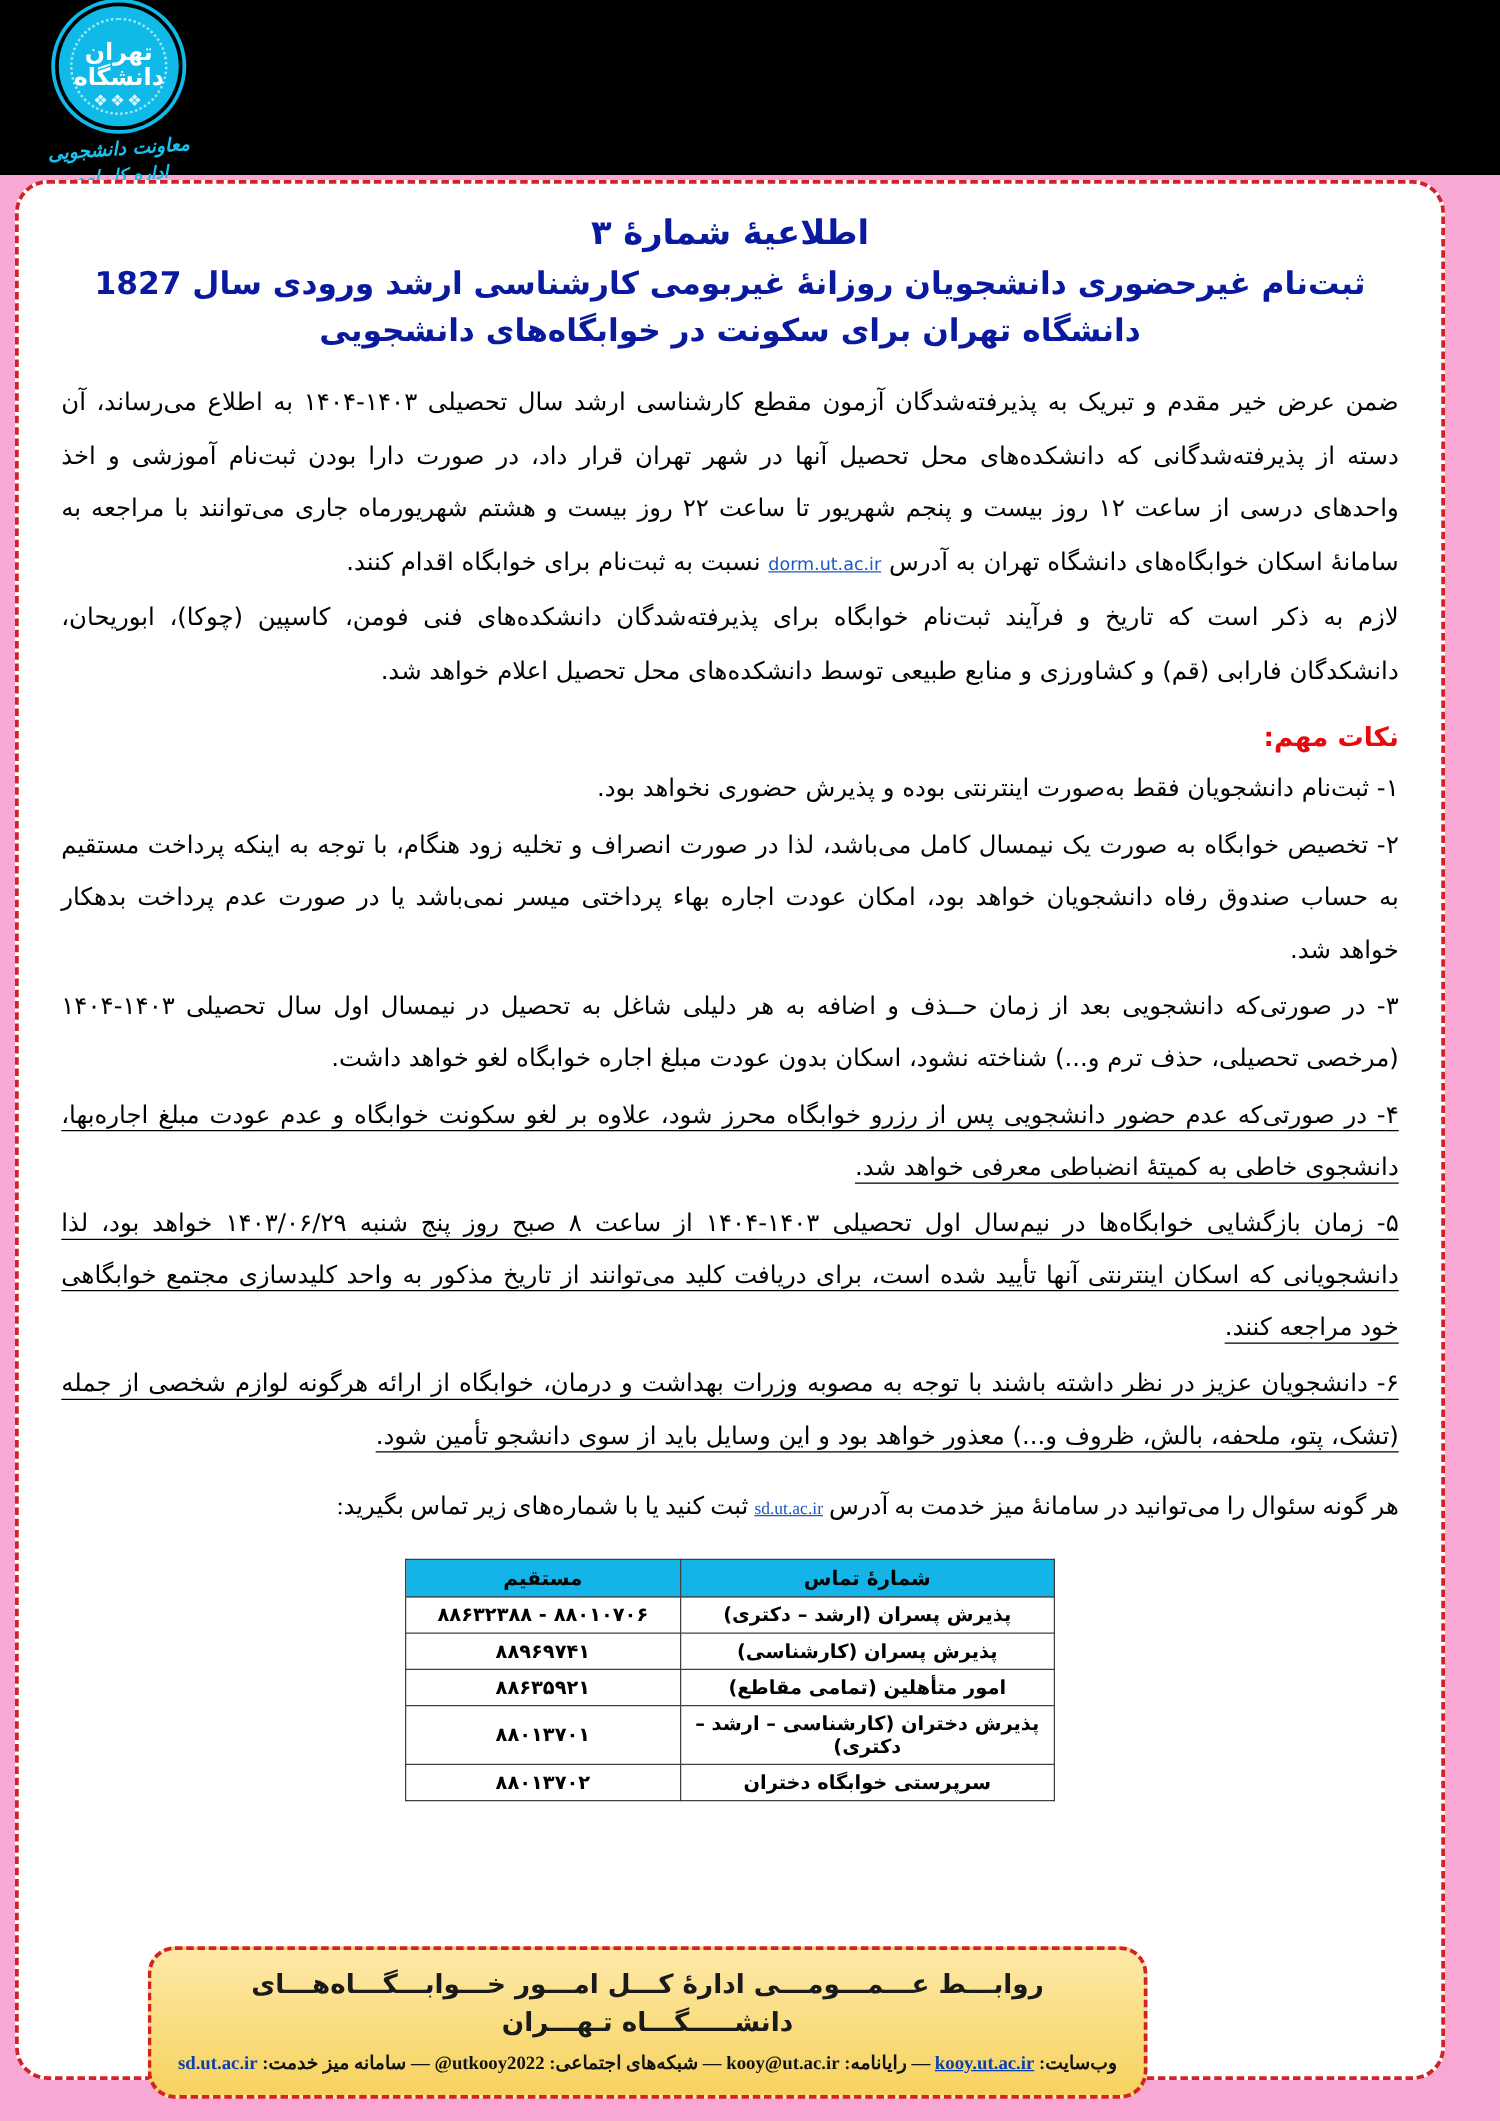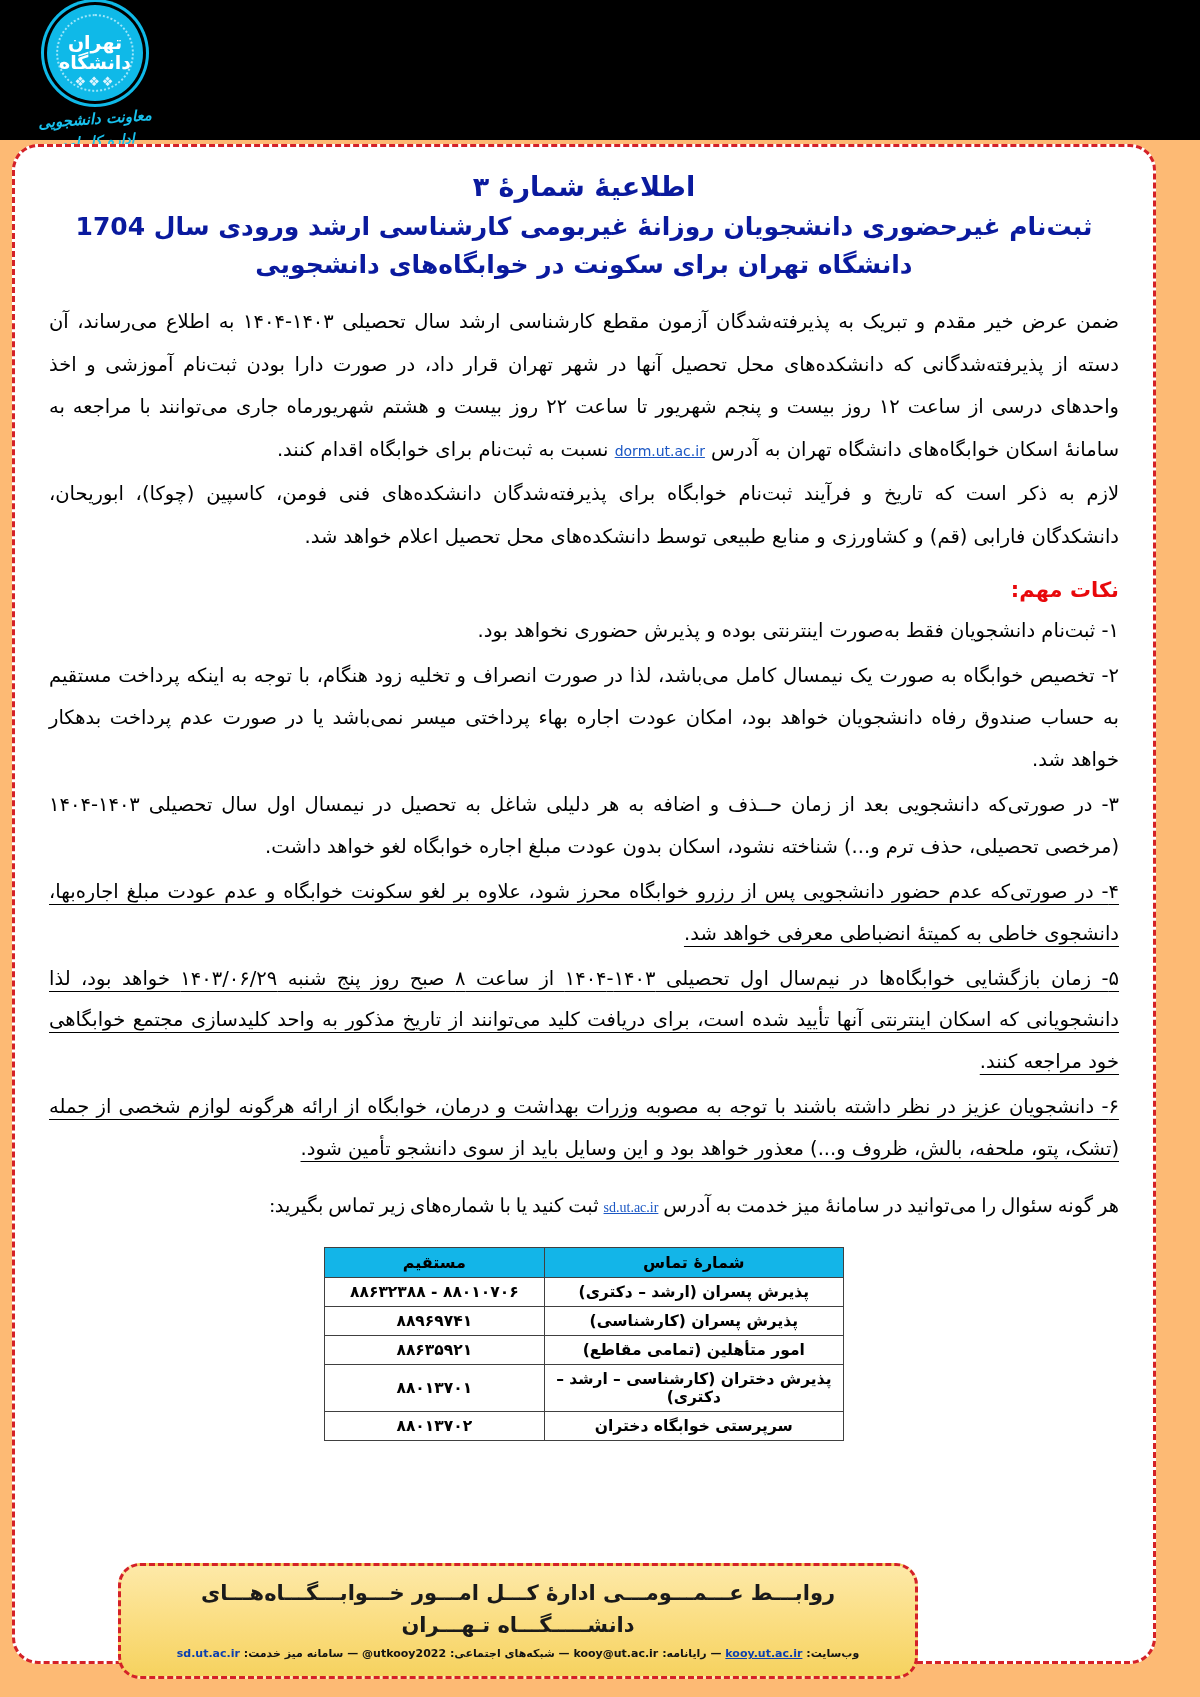--- a/index.html
+++ b/index.html
@@ -2,21 +2,21 @@
 <html lang="fa" dir="rtl"><head>
 <meta charset="utf-8">
 <style>
   * { margin:0; padding:0; box-sizing:border-box; }
   html,body{
     width:1200px; height:1697px;
     background:#000;
     font-family:"DejaVu Sans","Liberation Sans",sans-serif;
     overflow:hidden;
   }
-  .page{ position:relative; width:1200px; height:1697px; background:#fdba74; }
+  .page{ position:relative; width:1200px; height:1697px; background:#f9a8d4; }
 
   
   .header{
     position:absolute; top:0; left:0; width:1200px; height:140px;
     background:#000;
   }
   .logo-block{
     position:absolute; left:30px; top:5px;
     width:130px; text-align:center;
   }
@@ -136,22 +136,23 @@
     border:3px dashed #d42128;
     border-radius:22px;
     padding:12px 16px 12px 16px;
     text-align:center;
   }
   .f1{
     color:#1a1a1a; font-size:21px; font-weight:bold;
     letter-spacing:2.5px; line-height:1.5;
   }
   .f2{
-    margin-top:4px; color:#111; font-size:11px; font-weight:bold;
+    margin-top:4px; color:#111; font-size:15px; font-weight:bold;
     line-height:1.7;
+    font-family:Liberation Serif, serif;
   }
   .f2 .lnk{ color:#0b3fb0; text-decoration:underline; direction:ltr; unicode-bidi:embed; }
   .f2 .lnk.nounder{ text-decoration:none; }
   .f2 .ltr{ direction:ltr; unicode-bidi:embed; }
 </style>
 </head>
 <body>
 
 <div class="page">
 
@@ -166,21 +167,21 @@
       </div>
       <div class="logo-cal1">معاونت دانشجویی</div>
       <div class="logo-cal2">اداره کل امور خوابگاه‌ها</div>
     </div>
   </div>
 
   <div class="sheet">
 
     <div class="title-block">
       <div class="t1">اطلاعیهٔ شمارهٔ ۳</div>
-      <div class="t2">ثبت‌نام غیرحضوری دانشجویان روزانهٔ غیربومی کارشناسی ارشد ورودی سال 1704 دانشگاه تهران برای سکونت در خوابگاه‌های دانشجویی</div>
+      <div class="t2">ثبت‌نام غیرحضوری دانشجویان روزانهٔ غیربومی کارشناسی ارشد ورودی سال 1827 دانشگاه تهران برای سکونت در خوابگاه‌های دانشجویی</div>
     </div>
 
     <div class="body-text">
       <p><span>ضمن عرض خیر مقدم و تبریک به پذیرفته‌شدگان آزمون مقطع کارشناسی ارشد سال تحصیلی ۱۴۰۳-۱۴۰۴ به اطلاع می‌رساند، آن دسته از پذیرفته‌شدگانی که دانشکده‌های محل تحصیل آنها در شهر تهران قرار داد، در صورت دارا بودن ثبت‌نام آموزشی و اخذ واحدهای درسی از ساعت ۱۲ روز بیست و پنجم شهریور تا ساعت ۲۲ روز بیست و هشتم شهریورماه جاری می‌توانند با مراجعه به سامانهٔ اسکان خوابگاه‌های دانشگاه تهران به آدرس </span><a class="link" href="#">dorm.ut.ac.ir</a><span> نسبت به ثبت‌نام برای خوابگاه اقدام کنند.</span></p>
       <p>لازم به ذکر است که تاریخ و فرآیند ثبت‌نام خوابگاه برای پذیرفته‌شدگان دانشکده‌های فنی فومن، کاسپین (چوکا)، ابوریحان، دانشکدگان فارابی (قم) و کشاورزی و منابع طبیعی توسط دانشکده‌های محل تحصیل اعلام خواهد شد.</p>
     </div>
 
     <div class="notes-head">نکات مهم:</div>
 
     <div class="note">۱- ثبت‌نام دانشجویان فقط به‌صورت اینترنتی بوده و پذیرش حضوری نخواهد بود.</div>

